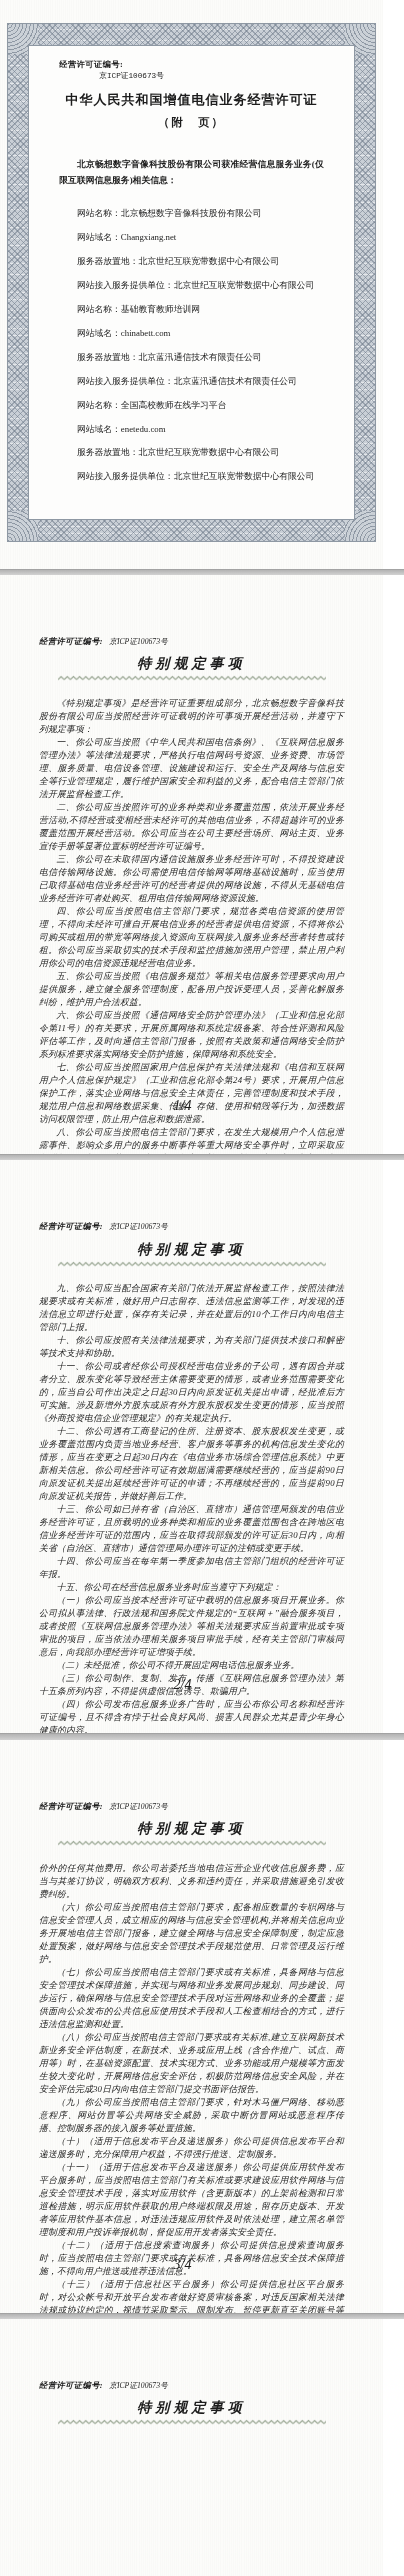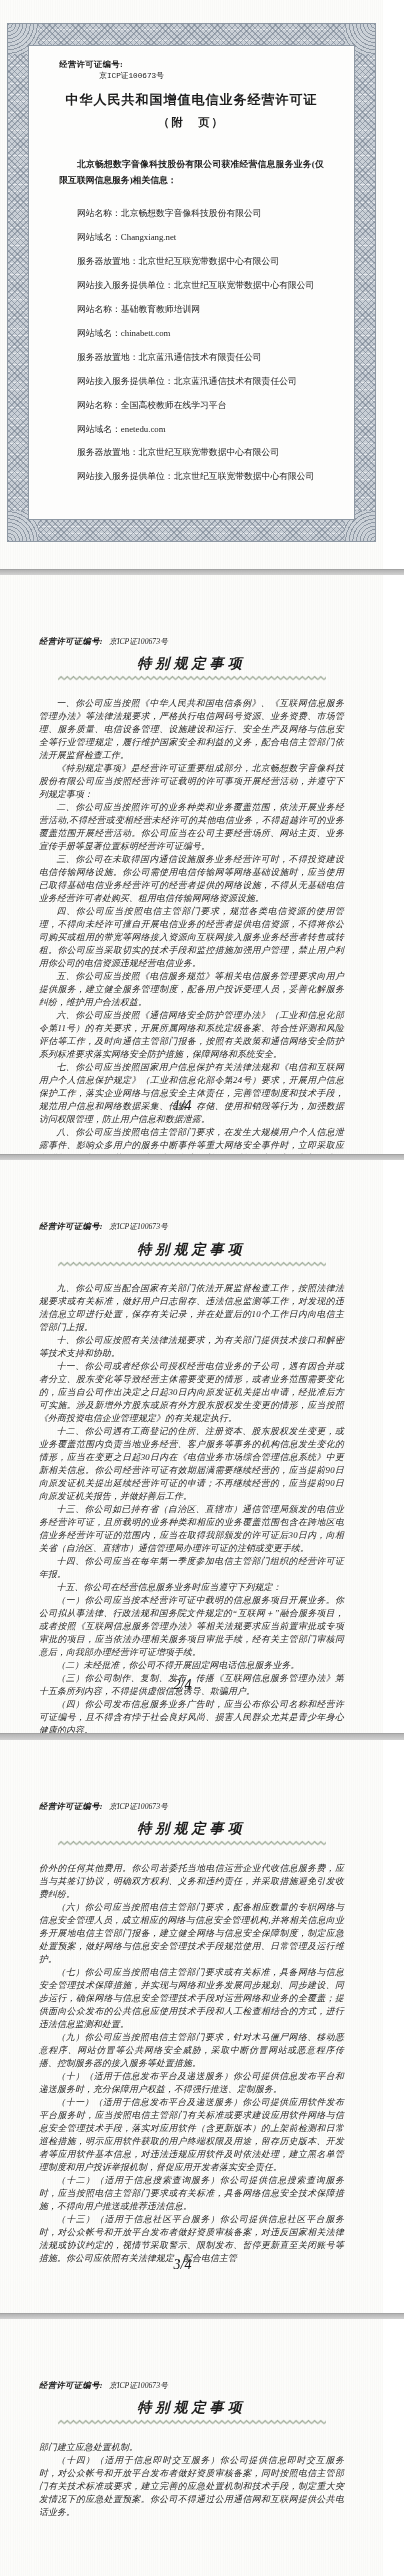--- a/index.html
+++ b/index.html
@@ -154,22 +154,22 @@
     <h2 class="prov-title">特别规定事项</h2>
     <svg class="zigzag" width="268" height="6.2" viewBox="0 0 520 12">
       <defs>
           <pattern id="zz1" width="12" height="12" patternUnits="userSpaceOnUse">
         <path d="M0 9 L6 3 L12 9" fill="none" stroke="#9aa794" stroke-width="2.4"></path>
       </pattern>
         </defs>
       <rect width="520" height="12" fill="url(#zz1)"></rect>
     </svg>
     <div class="prov-body">
+        <p class="para">《特别规定事项》是经营许可证重要组成部分，北京畅想数字音像科技股份有限公司应当按照经营许可证载明的许可事项开展经营活动，并遵守下列规定事项：</p>
         <p class="para">一、你公司应当按照《中华人民共和国电信条例》、《互联网信息服务管理办法》等法律法规要求，严格执行电信网码号资源、业务资费、市场管理、服务质量、电信设备管理、设施建设和运行、安全生产及网络与信息安全等行业管理规定，履行维护国家安全和利益的义务，配合电信主管部门依法开展监督检查工作。</p>
-        <p class="para">《特别规定事项》是经营许可证重要组成部分，北京畅想数字音像科技股份有限公司应当按照经营许可证载明的许可事项开展经营活动，并遵守下列规定事项：</p>
         <p class="para">二、你公司应当按照许可的业务种类和业务覆盖范围，依法开展业务经营活动,不得经营或变相经营未经许可的其他电信业务，不得超越许可的业务覆盖范围开展经营活动。你公司应当在公司主要经营场所、网站主页、业务宣传手册等显著位置标明经营许可证编号。</p>
         <p class="para">三、你公司在未取得国内通信设施服务业务经营许可时，不得投资建设电信传输网络设施。你公司需使用电信传输网等网络基础设施时，应当使用已取得基础电信业务经营许可的经营者提供的网络设施，不得从无基础电信业务经营许可者处购买、租用电信传输网网络资源设施。</p>
         <p class="para">四、你公司应当按照电信主管部门要求，规范各类电信资源的使用管理，不得向未经许可擅自开展电信业务的经营者提供电信资源，不得将你公司购买或租用的带宽等网络接入资源向互联网接入服务业务经营者转售或转租。你公司应当采取切实的技术手段和监控措施加强用户管理，禁止用户利用你公司的电信资源违规经营电信业务。</p>
         <p class="para">五、你公司应当按照《电信服务规范》等相关电信服务管理要求向用户提供服务，建立健全服务管理制度，配备用户投诉受理人员，妥善化解服务纠纷，维护用户合法权益。</p>
         <p class="para">六、你公司应当按照《通信网络安全防护管理办法》（工业和信息化部令第11号）的有关要求，开展所属网络和系统定级备案、符合性评测和风险评估等工作，及时向通信主管部门报备，按照有关政策和通信网络安全防护系列标准要求落实网络安全防护措施，保障网络和系统安全。</p>
         <p class="para">七、你公司应当按照国家用户信息保护有关法律法规和《电信和互联网用户个人信息保护规定》（工业和信息化部令第24号）要求，开展用户信息保护工作，落实企业网络与信息安全主体责任，完善管理制度和技术手段，规范用户信息和网络数据采集、传输、存储、使用和销毁等行为，加强数据访问权限管理，防止用户信息和数据泄露。</p>
         <p class="para">八、你公司应当按照电信主管部门要求，在发生大规模用户个人信息泄露事件、影响众多用户的服务中断事件等重大网络安全事件时，立即采取应急措施，控制影响范围，消除事件危害，并第一时间向电信主管部门报告，根据电信主管部门要求采取应急处置措施。</p>
       </div>
     <div class="pagenum">1/4</div>
   </section>
@@ -221,20 +221,21 @@
         <path d="M0 9 L6 3 L12 9" fill="none" stroke="#9aa794" stroke-width="2.4"></path>
       </pattern>
         </defs>
       <rect width="520" height="12" fill="url(#zz3)"></rect>
     </svg>
     <div class="prov-body">
       <p class="para flush">价外的任何其他费用。你公司若委托当地电信运营企业代收信息服务费，应当与其签订协议，明确双方权利、义务和违约责任，并采取措施避免引发收费纠纷。</p>
       <div>
           <p class="para">（六）你公司应当按照电信主管部门要求，配备相应数量的专职网络与信息安全管理人员，成立相应的网络与信息安全管理机构,并将相关信息向业务开展地电信主管部门报备，建立健全网络与信息安全保障制度，制定应急处置预案，做好网络与信息安全管理技术手段规范使用、日常管理及运行维护。</p>
           <p class="para">（七）你公司应当按照电信主管部门要求或有关标准，具备网络与信息安全管理技术保障措施，并实现与网络和业务发展同步规划、同步建设、同步运行，确保网络与信息安全管理技术手段对运营网络和业务的全覆盖；提供面向公众发布的公共信息应使用技术手段和人工检查相结合的方式，进行违法信息监测和处置。</p>
+          <p class="para">（八）你公司应当按照电信主管部门要求或有关标准,建立互联网新技术新业务安全评估制度，在新技术、业务或应用上线（含合作推广、试点、商用等）时，在基础资源配置、技术实现方式、业务功能或用户规模等方面发生较大变化时，开展网络信息安全评估，积极防范网络信息安全风险，并在安全评估完成30日内向电信主管部门提交书面评估报告。</p>
           <p class="para">（九）你公司应当按照电信主管部门要求，针对木马僵尸网络、移动恶意程序、网站仿冒等公共网络安全威胁，采取中断仿冒网站或恶意程序传播、控制服务器的接入服务等处置措施。</p>
           <p class="para">（十）（适用于信息发布平台及递送服务）你公司提供信息发布平台和递送服务时，充分保障用户权益，不得强行推送、定制服务。</p>
           <p class="para">（十一）（适用于信息发布平台及递送服务）你公司提供应用软件发布平台服务时，应当按照电信主管部门有关标准或要求建设应用软件网络与信息安全管理技术手段，落实对应用软件（含更新版本）的上架前检测和日常巡检措施，明示应用软件获取的用户终端权限及用途，留存历史版本、开发者等应用软件基本信息，对违法违规应用软件及时依法处理，建立黑名单管理制度和用户投诉举报机制，督促应用开发者落实安全责任。</p>
           <p class="para">（十二）（适用于信息搜索查询服务）你公司提供信息搜索查询服务时，应当按照电信主管部门要求或有关标准，具备网络信息安全技术保障措施，不得向用户推送或推荐违法信息。</p>
           <p class="para">（十三）（适用于信息社区平台服务）你公司提供信息社区平台服务时，对公众帐号和开放平台发布者做好资质审核备案，对违反国家相关法律法规或协议约定的，视情节采取警示、限制发布、暂停更新直至关闭账号等措施。你公司应依照有关法律规定，配合电信主管</p>
         </div>
     </div>
     <div class="pagenum">3/4</div>
   </section>
 
@@ -247,23 +248,17 @@
     </div>
     <h2 class="prov-title">特别规定事项</h2>
     <svg class="zigzag" width="268" height="6.2" viewBox="0 0 520 12">
       <defs>
           <pattern id="zz4" width="12" height="12" patternUnits="userSpaceOnUse">
         <path d="M0 9 L6 3 L12 9" fill="none" stroke="#9aa794" stroke-width="2.4"></path>
       </pattern>
         </defs>
       <rect width="520" height="12" fill="url(#zz4)"></rect>
     </svg>
-    <div class="prov-body">
-      <p class="para flush">部门建立应急处置机制。</p>
-      <div>
-          <p class="para">（十四）（适用于信息即时交互服务）你公司提供信息即时交互服务时，对公众帐号和开放平台发布者做好资质审核备案，同时按照电信主管部门有关技术标准或要求，建立完善的应急处置机制和技术手段，制定重大突发情况下的应急处置预案。你公司不得通过公用通信网和互联网提供公共电话业务。</p>
-        </div>
-    </div>
 
   </section>
 
 </div>
 
 
 </body></html>

